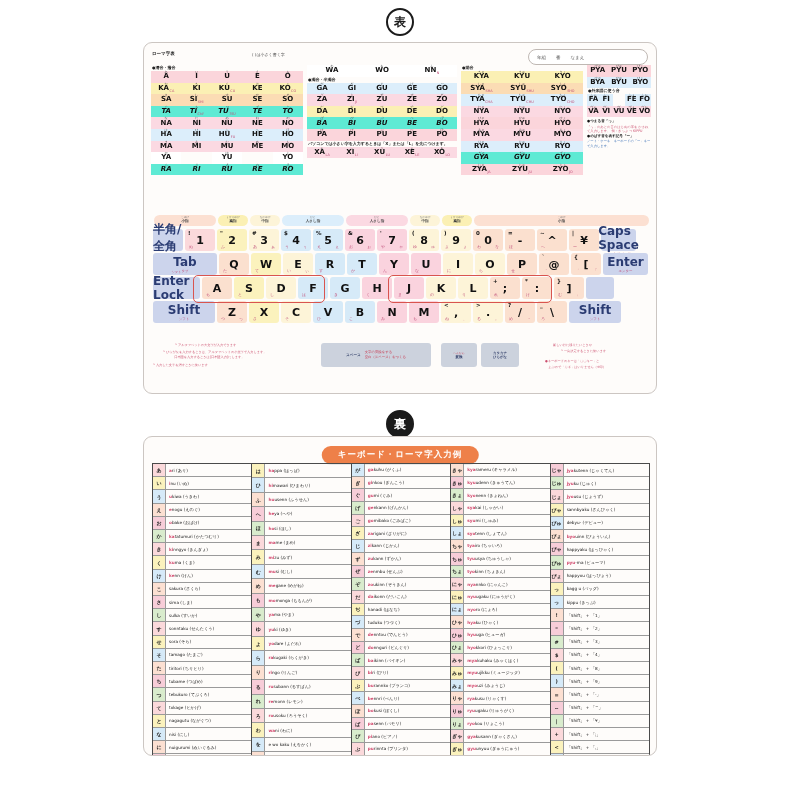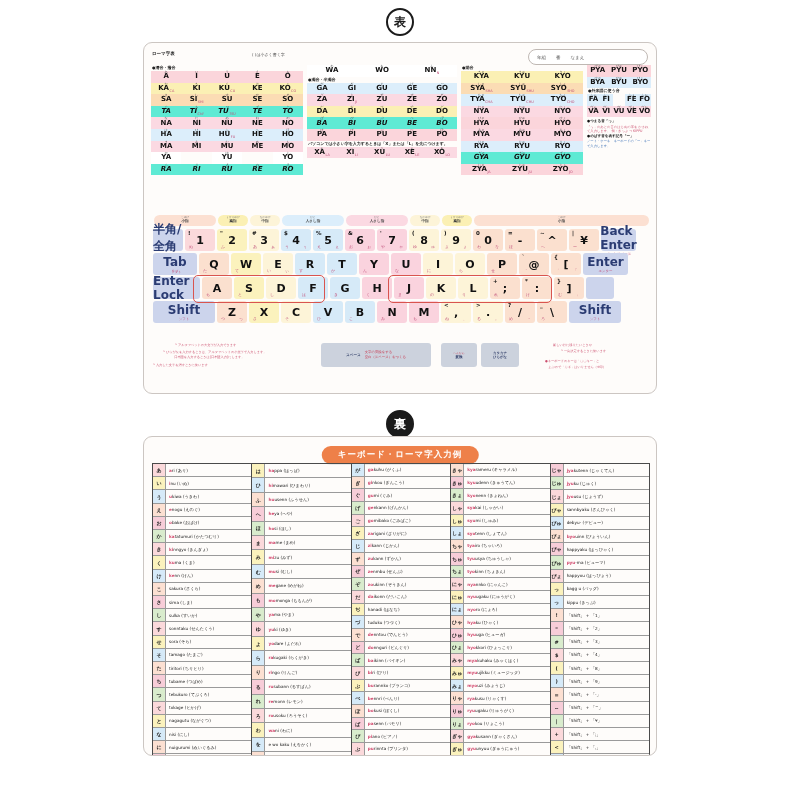--- a/index.html
+++ b/index.html
@@ -874,26 +874,26 @@
             <div class="tl">~</div>
             <div class="big">^</div>
             <div class="bl">へ</div>
           </div>
           <div class="key bg-key-peach" style="width: 30px;">
             <div class="tl">|</div>
             <div class="big">¥</div>
             <div class="bl">ー</div>
           </div>
           <div class="key bg-key-lav mod" style="width: 35px;">
-            <div class="cap">Back Enter</div>
+            <div class="cap">Caps Space</div>
             <div class="jp">バック スペース</div>
           </div>
         </div>
       <div class="krow r2" id="kb-r2">
-          <div class="key bg-key-lav mod" style="width: 44px;">
+          <div class="key bg-key-lav mod" style="width: 64px;">
             <div class="cap">Tab</div>
             <div class="jp">タブ</div>
           </div>
           <div class="key bg-key-peach" style="width: 30px;">
             <div class="big">Q</div>
             <div class="bl">た</div>
           </div>
           <div class="key bg-key-yellow" style="width: 30px;">
             <div class="big">W</div>
             <div class="bl">て</div>

